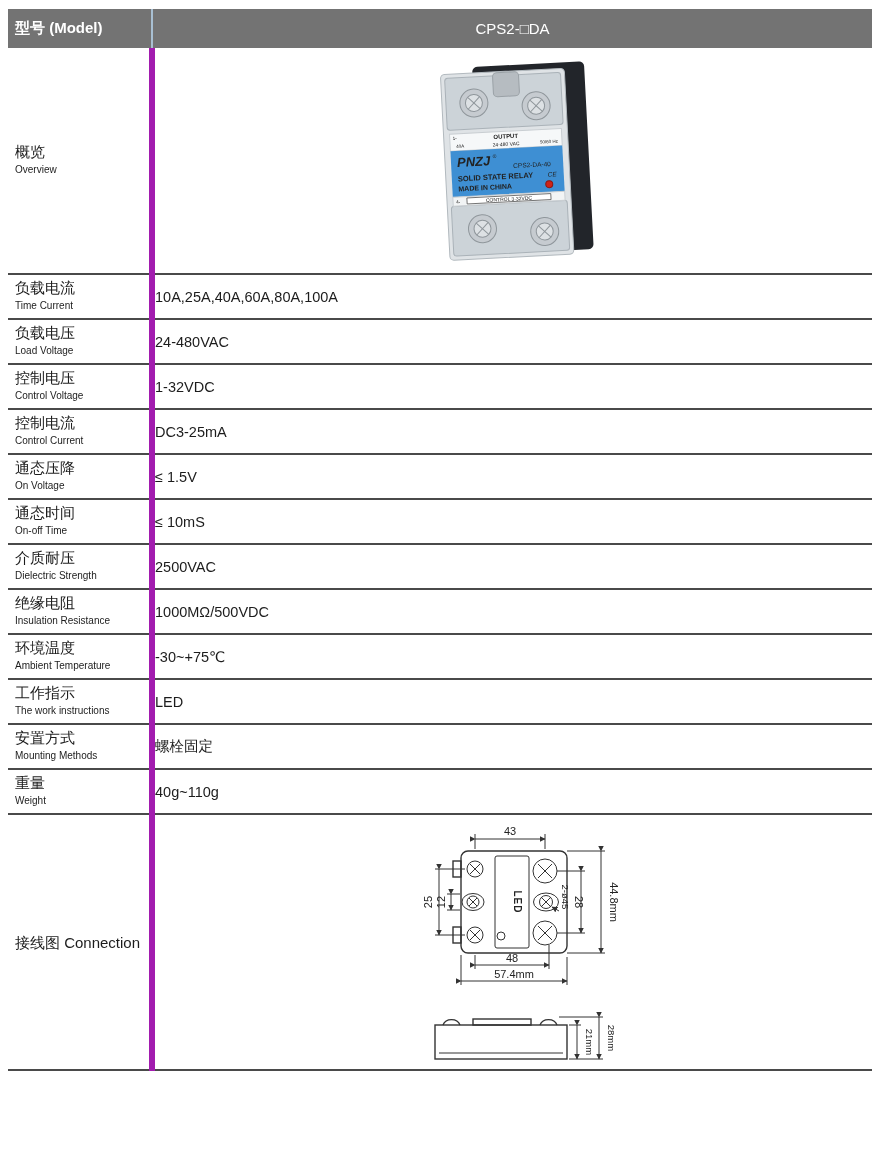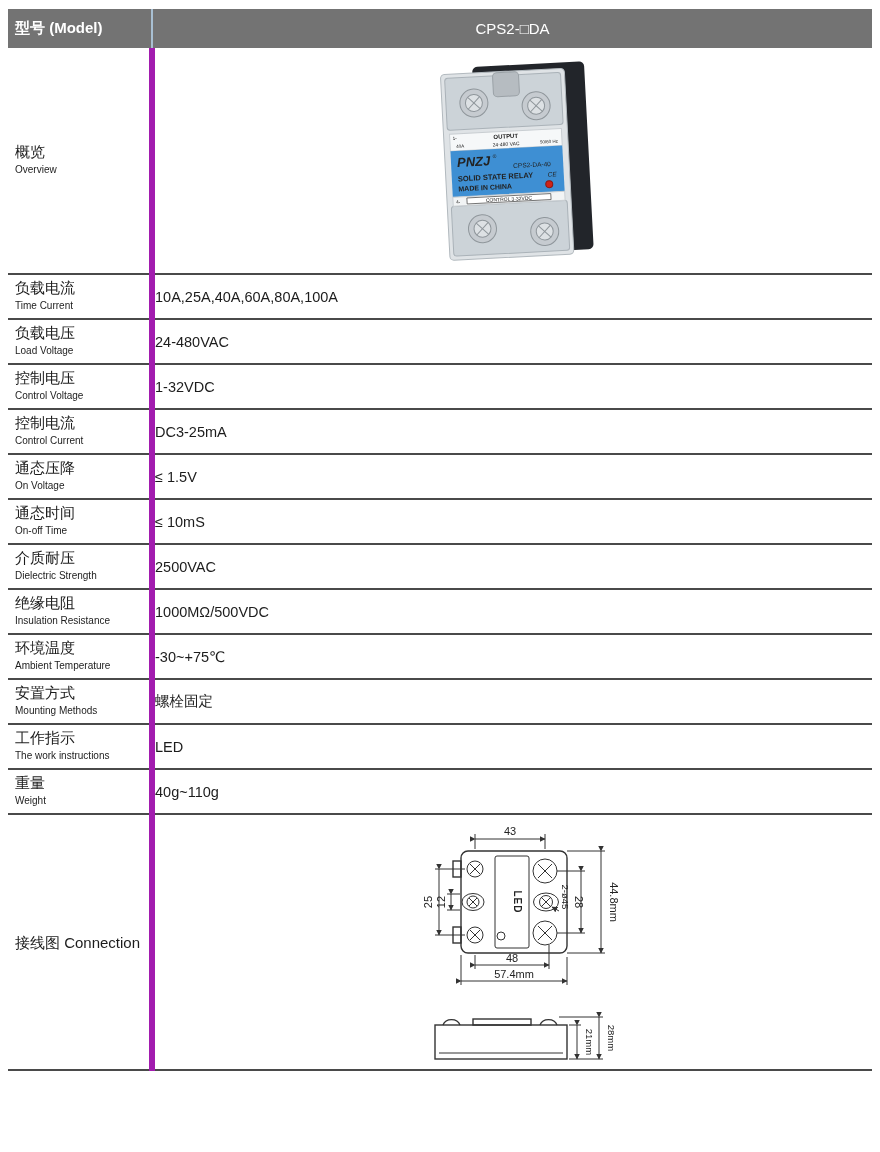--- a/index.html
+++ b/index.html
@@ -165,31 +165,31 @@
 </tr>
 <tr class="spec-row bordered">
   <td class="label-cell">
     <div class="zh">环境温度</div>
     <div class="en">Ambient Temperature</div>
   </td>
   <td class="value-cell">-30~+75℃</td>
 </tr>
 <tr class="spec-row bordered">
   <td class="label-cell">
+    <div class="zh">工作指示</div>
+    <div class="en">The work instructions</div>
+  </td>
+  <td class="value-cell">LED</td>
+</tr>
+<tr class="spec-row bordered">
+  <td class="label-cell">
     <div class="zh">安置方式</div>
     <div class="en">Mounting Methods</div>
   </td>
   <td class="value-cell">螺栓固定</td>
-</tr>
-<tr class="spec-row bordered">
-  <td class="label-cell">
-    <div class="zh">工作指示</div>
-    <div class="en">The work instructions</div>
-  </td>
-  <td class="value-cell">LED</td>
 </tr>
 <tr class="spec-row bordered">
   <td class="label-cell">
     <div class="zh">重量</div>
     <div class="en">Weight</div>
   </td>
   <td class="value-cell">40g~110g</td>
 </tr>
 
 <tr class="connection-row bordered">

